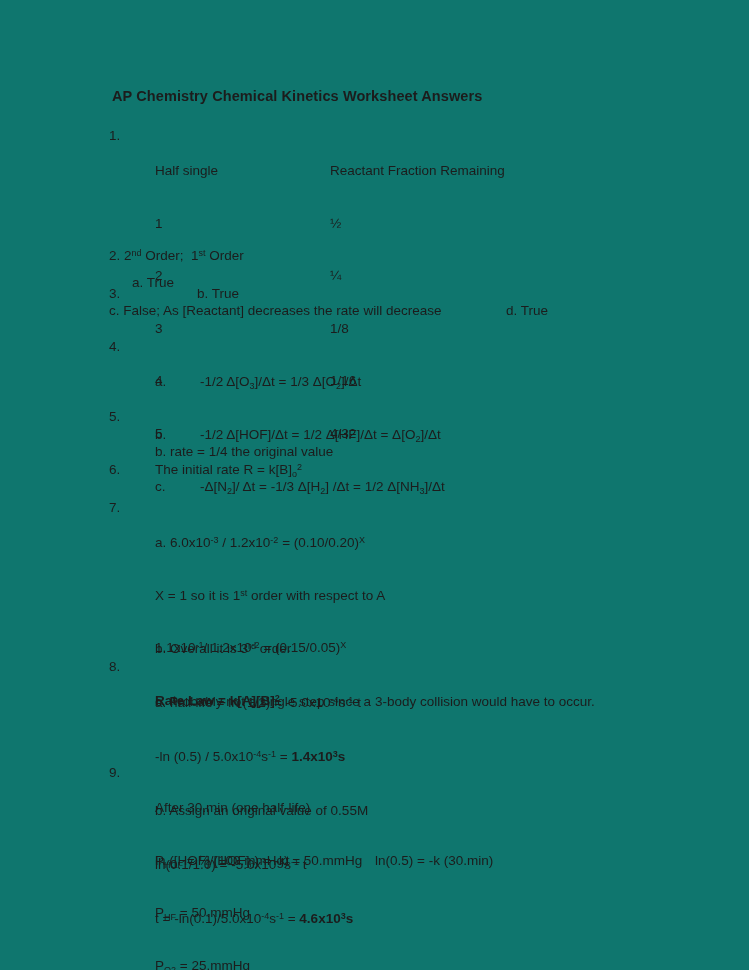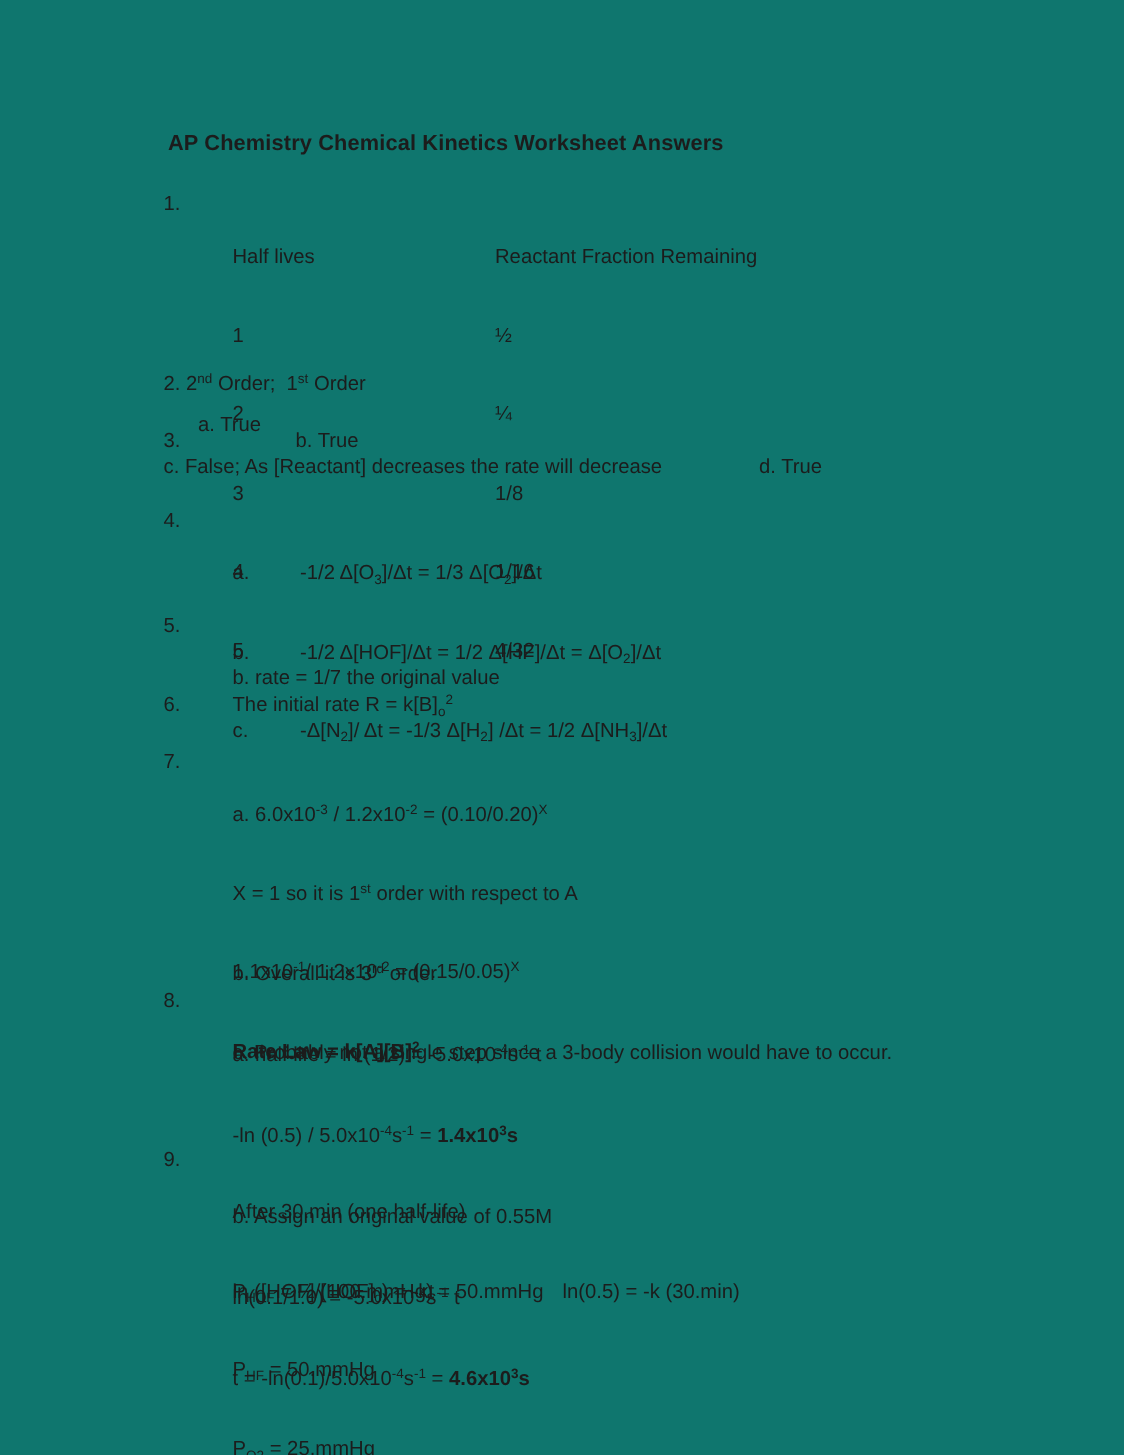--- a/index.html
+++ b/index.html
@@ -23,21 +23,21 @@
 </style>
 </head>
 <body>
 
 <div class="page">
 
   <div class="abs title" style="left:112px;top:88px">AP Chemistry Chemical Kinetics Worksheet Answers</div>
 
   <div class="abs" style="left:109px;top:127px">1.</div>
   <div class="abs" style="left:155px;top:127px">
-    <div>Half lives</div>
+    <div>Half single</div>
     <div>1</div>
     <div>2</div>
     <div>3</div>
     <div>4</div>
     <div>5</div>
   </div>
   <div class="abs" style="left:330px;top:127px">
     <div>Reactant Fraction Remaining</div>
     <div>½</div>
     <div>¼</div>
@@ -61,21 +61,21 @@
     <div>c.</div>
   </div>
   <div class="abs" style="left:200px;top:338px">
     <div>-1/2 Δ[O<sub>3</sub>]/Δt = 1/3 Δ[O<sub>2</sub>]/Δt</div>
     <div>-1/2 Δ[HOF]/Δt = 1/2 Δ[HF]/Δt = Δ[O<sub>2</sub>]/Δt</div>
     <div>-Δ[N<sub>2</sub>]/ Δt = -1/3 Δ[H<sub>2</sub>] /Δt = 1/2 Δ[NH<sub>3</sub>]/Δt</div>
   </div>
 
   <div class="abs" style="left:109px;top:408px">5.</div>
   <div class="abs" style="left:155px;top:408px">
-    <div>b. rate = 1/7 the original value</div>
+    <div>b. rate = 1/4 the original value</div>
   </div>
 
   <div class="abs" style="left:109px;top:461px">6.</div>
   <div class="abs" style="left:155px;top:461px">The initial rate R = k[B]<sub>o</sub><sup>2</sup></div>
 
   <div class="abs" style="left:109px;top:499px">7.</div>
   <div class="abs" style="left:155px;top:499px">
     <div>a. 6.0x10<sup>-3</sup> / 1.2x10<sup>-2</sup> = (0.10/0.20)<sup>X</sup></div>
     <div>X = 1 so it is 1<sup>st</sup> order with respect to A</div>
     <div>1.1x10<sup>-1</sup>/ 1.2x10<sup>-2</sup> = (0.15/0.05)<sup>X</sup></div>

